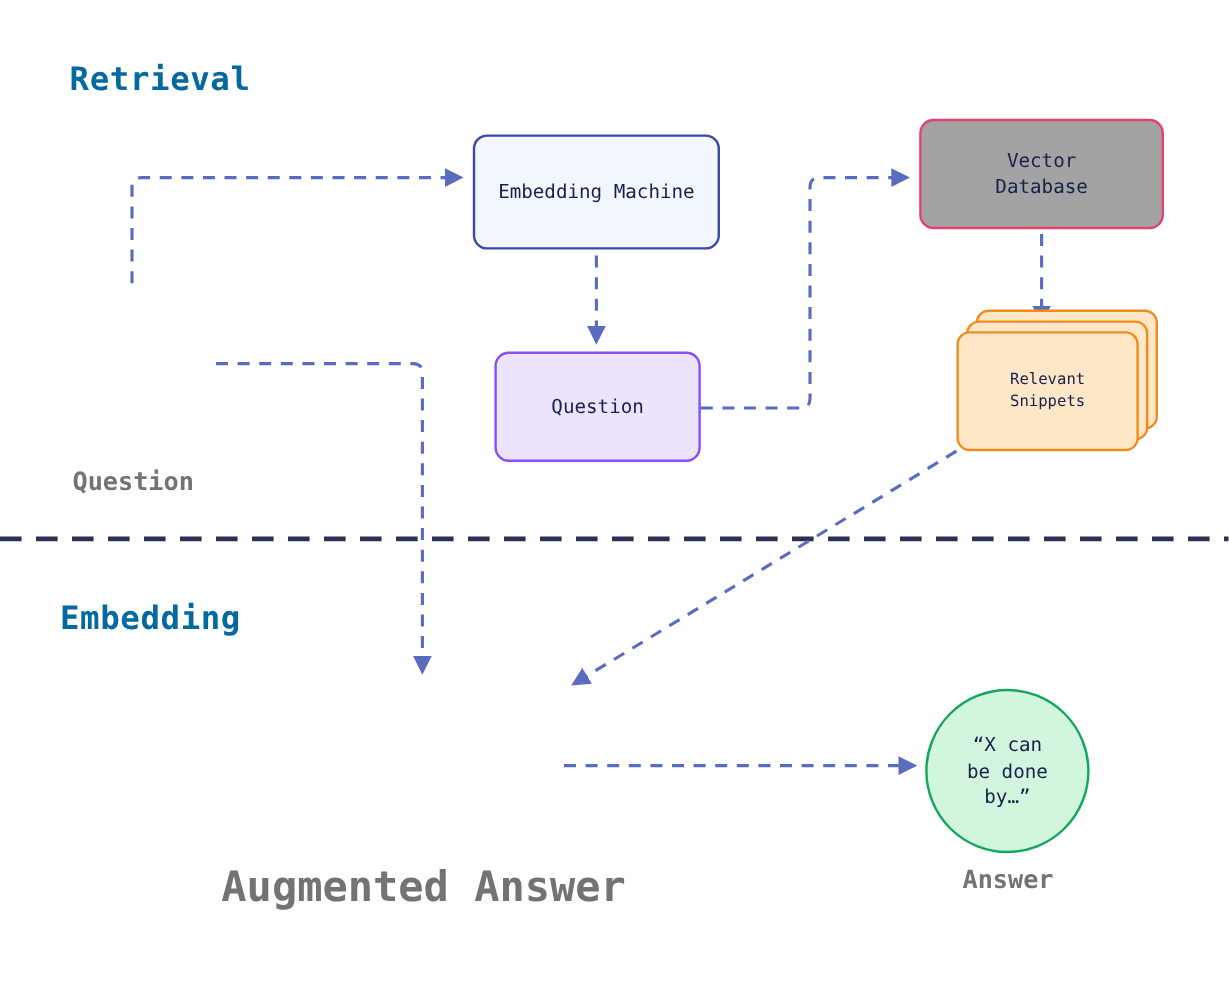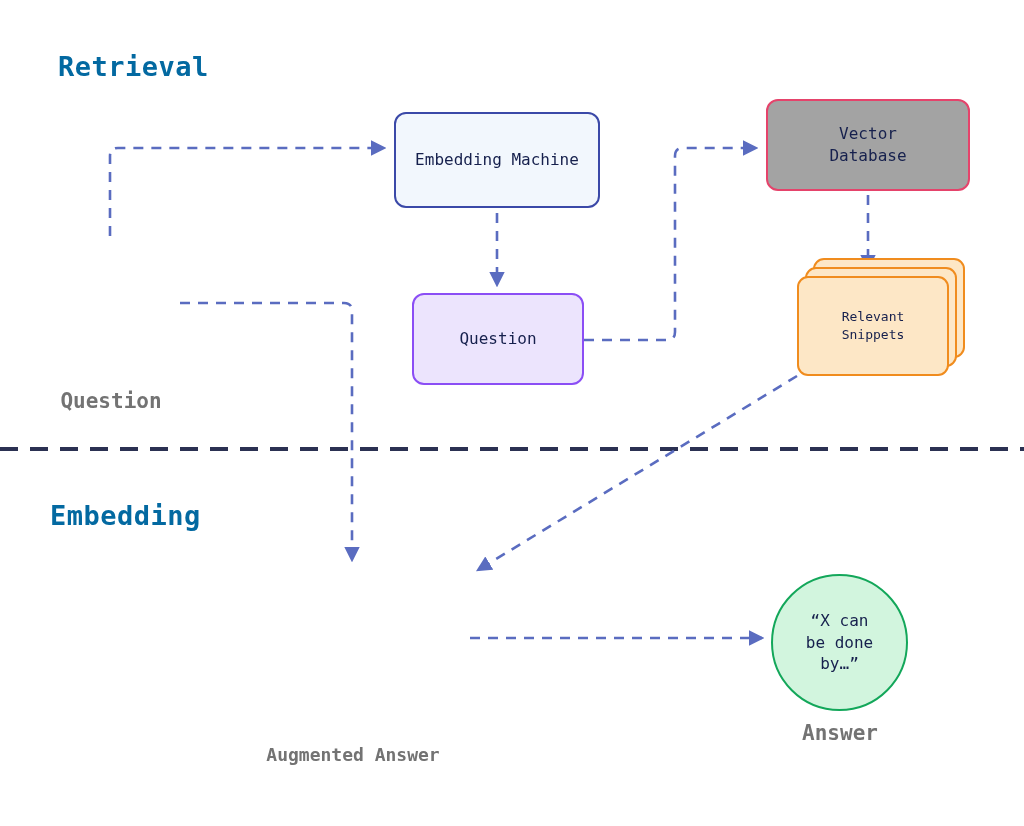--- a/index.html
+++ b/index.html
@@ -119,22 +119,21 @@
     font-weight: 700;
     white-space: nowrap;
     text-align: center;
   }
   #caption-question {
     left: 0px; top: 389px; width: 222px;
     font-size: 21px;
   }
   #caption-augmented-answer {
     left: 176px; top: 720px; width: 354px;
-    font-size: 18px;
-    margin-top: 24px;
+    font-size: 35px;
   }
   #caption-answer {
     left: 745px; top: 721px; width: 190px;
     font-size: 21px;
   }
 </style>
 </head>
 <body>
 
 <div id="canvas">

